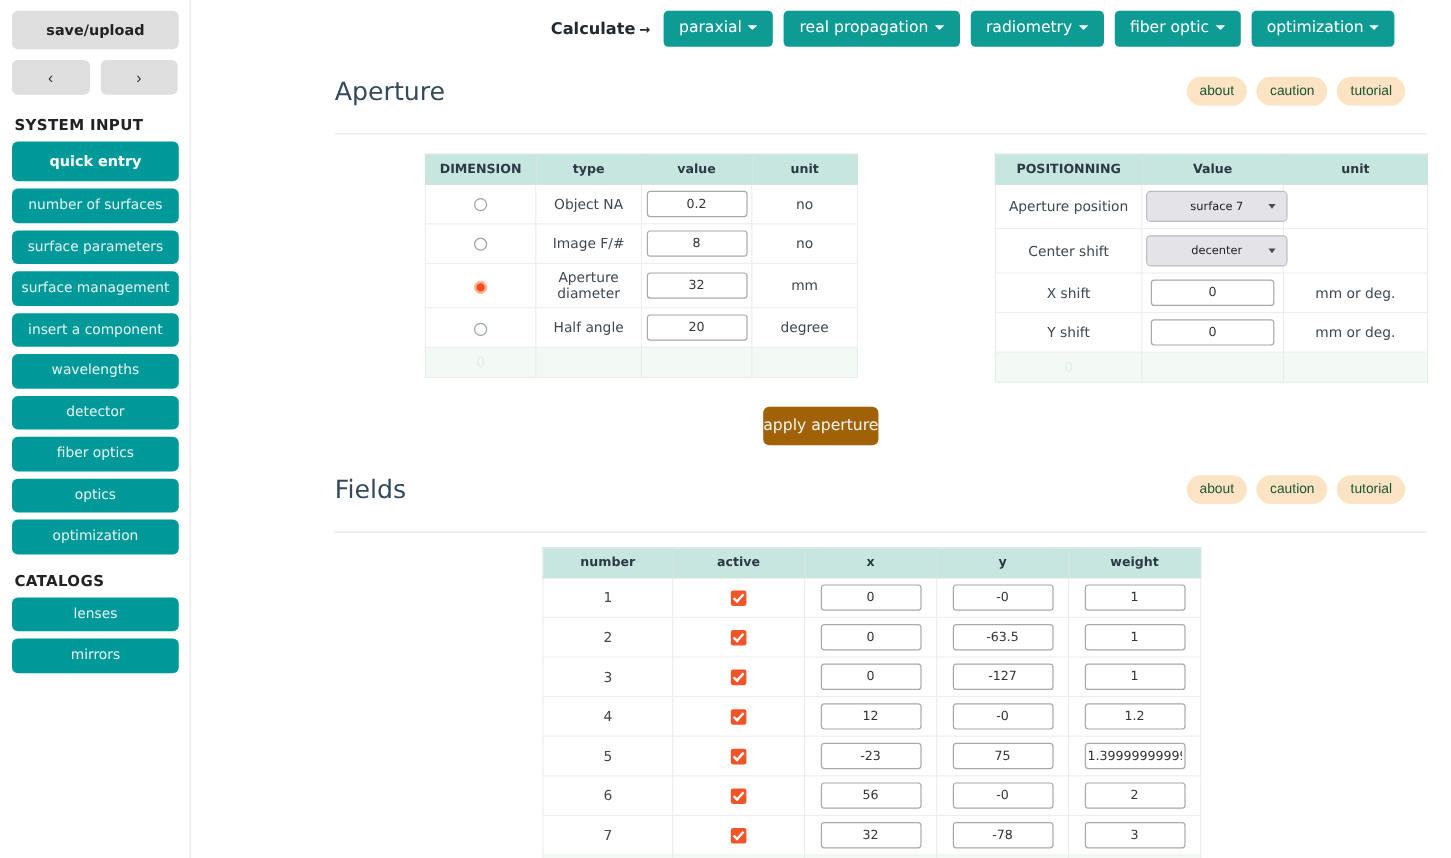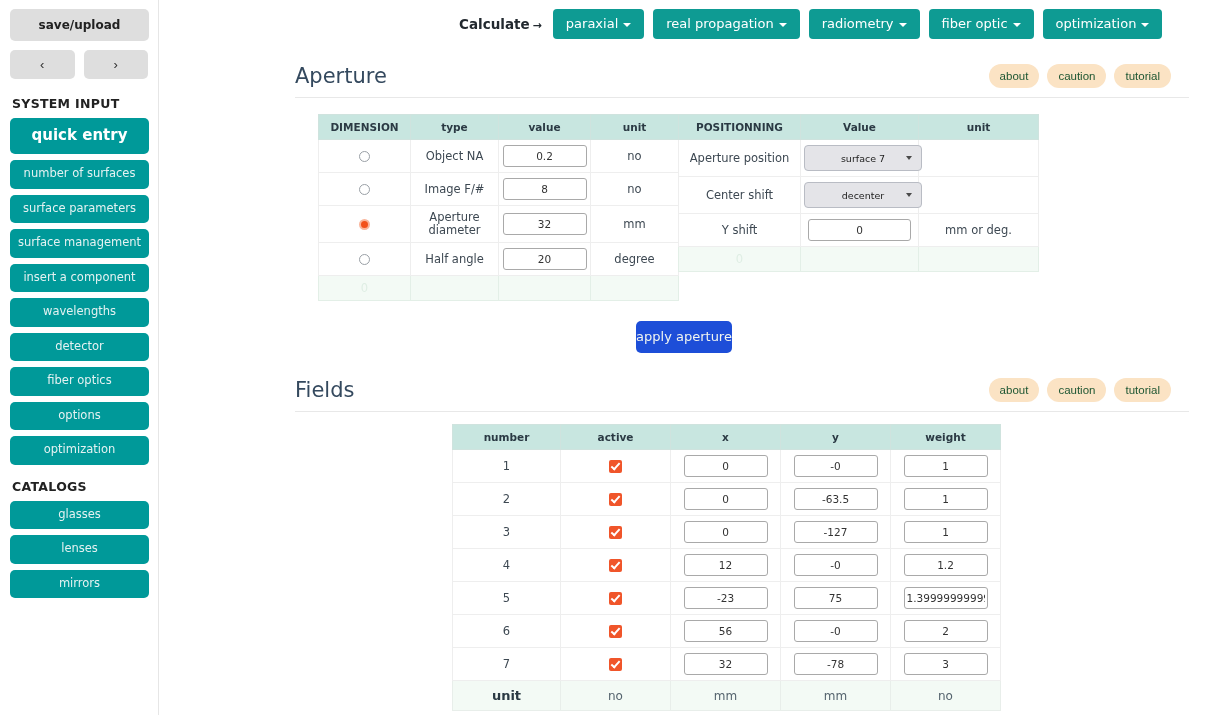--- a/index.html
+++ b/index.html
@@ -42,21 +42,21 @@
   .nav-btn {
     display: block; width: 139px;
     background: #009999; color: #e4f2f2;
     border: none; border-radius: 5px;
     font-family: "DejaVu Sans", sans-serif;
     font-size: 11.5px; font-weight: normal;
     padding: 8px 0 9px; text-align: center;
     cursor: pointer; margin-bottom: 6px;
     line-height: 1;
   }
-  .nav-btn.strong { font-size: 15px; font-weight: bold; color: #ffffff; padding: 10px 0 11px; }
+  .nav-btn.strong { font-size: 12px; font-weight: bold; color: #ffffff; padding: 10px 0 11px; }
   .nav-btn.active { background: #16481f; color: #ffffff; font-weight: bold; font-size: 12px; }
   .cat-head { margin-top: 14px; }
 
   
   .main { flex: 1; position: relative; height: 715px; overflow: hidden; }
 
   .topbar {
     display: flex; align-items: center; gap: 9px;
     padding: 9px 0 0 300px;
   }
@@ -74,38 +74,38 @@
   }
   .caret {
     display: inline-block; margin-left: 5px;
     border-left: 4px solid transparent; border-right: 4px solid transparent;
     border-top: 4px solid #ffffff; vertical-align: middle;
   }
 
   .section { padding: 0 20px 0 120px; }
   .sec-headrow {
     display: flex; align-items: center;
-    margin: 25px 0 0 16px;
+    margin: 25px 0 0 0;
     border-bottom: 1px solid #e8e8e8;
-    padding-bottom: 9px;
+    padding-bottom: 23px;
   }
   .sec-title {
     font-size: 21px; color: #34495e; font-weight: normal;
     font-family: "DejaVu Sans", sans-serif;
   }
   .sec-btns { margin-left: auto; display: flex; gap: 8px; padding-right: 18px; }
   .tag-btn {
     background: #fbe3c4; color: #1e5632;
     border: none; border-radius: 12px;
     font-size: 11.5px; padding: 6px 11px; cursor: pointer;
   }
 
-  .tables-row { display: flex; gap: 0; margin-top: 16px; }
+  .tables-row { display: flex; gap: 0; margin-top: 16px; justify-content: flex-end; }
   .tbl-wrap-left { width: 360px; margin-left: 39px; }
-  .tbl-wrap-right { width: 360px; }
+  .tbl-wrap-right { width: 360px; margin-left: 115px; }
 
   table.grid { border-collapse: collapse; width: 100%; table-layout: fixed; }
   table.grid th {
     background: #c8e6e0; color: #2b3a44;
     font-size: 10.5px; font-weight: bold;
     padding: 6px 2px; text-align: center;
     border: 1px solid #cfe3de;
   }
   table.grid td {
     border: 1px solid #eeeeee;
@@ -159,21 +159,21 @@
   }
   .sel-wrap { position: relative; display: inline-block; }
   .sel-wrap::after {
     content: ""; position: absolute; right: 10px; top: 11px;
     border-left: 3.5px solid transparent; border-right: 3.5px solid transparent;
     border-top: 4px solid #4a4a4a; pointer-events: none;
   }
 
   .apply-wrap { text-align: center; margin-top: 20px; padding-right: 100px; }
   .apply-btn {
-    background: #1d4ed8; color: #f0f4f0;
+    background: #a16207; color: #f0f4f0;
     border: none; border-radius: 5px;
     font-family: "DejaVu Sans", sans-serif;
     font-size: 13px; padding: 8px 0 9px; cursor: pointer;
   }
   .fields-tbl-wrap { width: 548px; margin: 12px 0 0 173px; }
   .two-line { line-height: 1.15; }
 </style>
 </head>
 <body>
 
@@ -190,26 +190,25 @@
     <div class="side-head">SYSTEM INPUT</div>
 
     <button class="nav-btn strong">quick entry</button>
     <button class="nav-btn">number of surfaces</button>
     <button class="nav-btn">surface parameters</button>
     <button class="nav-btn">surface management</button>
     <button class="nav-btn">insert a component</button>
     <button class="nav-btn">wavelengths</button>
     <button class="nav-btn">detector</button>
     <button class="nav-btn">fiber optics</button>
-    <button class="nav-btn">options</button>
+    <button class="nav-btn">optics</button>
     <button class="nav-btn">optimization</button>
 
     <div class="side-head cat-head">CATALOGS</div>
 
-    <button class="nav-btn">glasses</button>
     <button class="nav-btn">lenses</button>
     <button class="nav-btn">mirrors</button>
   </div>
 
   <div class="main">
 
     <div class="topbar">
       <span class="calc-label"><span>Calculate</span><span class="calc-arrow">→</span></span>
       <button class="dd-btn"><span>paraxial</span><span class="caret"></span></button>
       <button class="dd-btn"><span>real propagation</span><span class="caret"></span></button>
@@ -310,20 +309,25 @@
               <tr>
                 <td>Center shift</td>
                 <td>
                   <span class="sel-wrap">
                     <select class="sel">
                       <option>decenter</option>
                     </select>
                   </span>
                 </td>
                 <td></td>
+              </tr>
+              <tr>
+                <td>X shift</td>
+                <td><input class="cell-in wide" value="0" style=""></td>
+                <td>mm or deg.</td>
               </tr>
               <tr>
                 <td>Y shift</td>
                 <td><input class="cell-in wide" value="0" style=""></td>
                 <td>mm or deg.</td>
               </tr>
               <tr class="footer-row">
                 <td>0</td>
                 <td></td>
                 <td></td>

